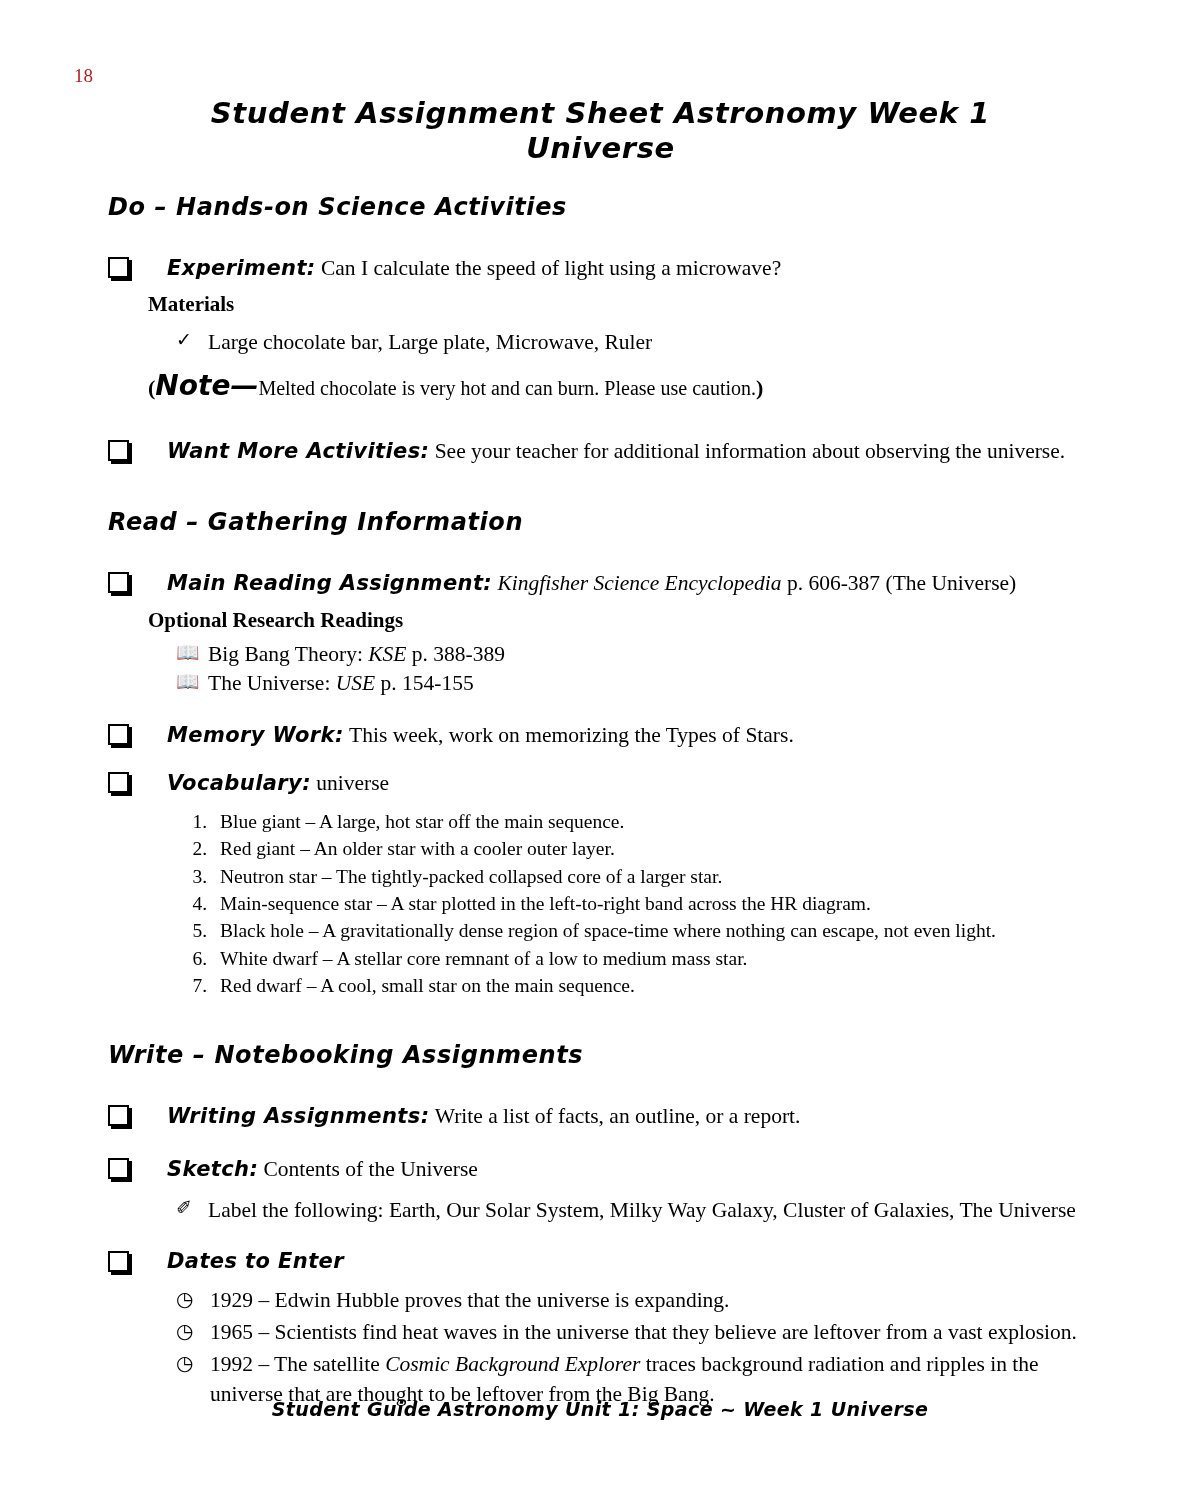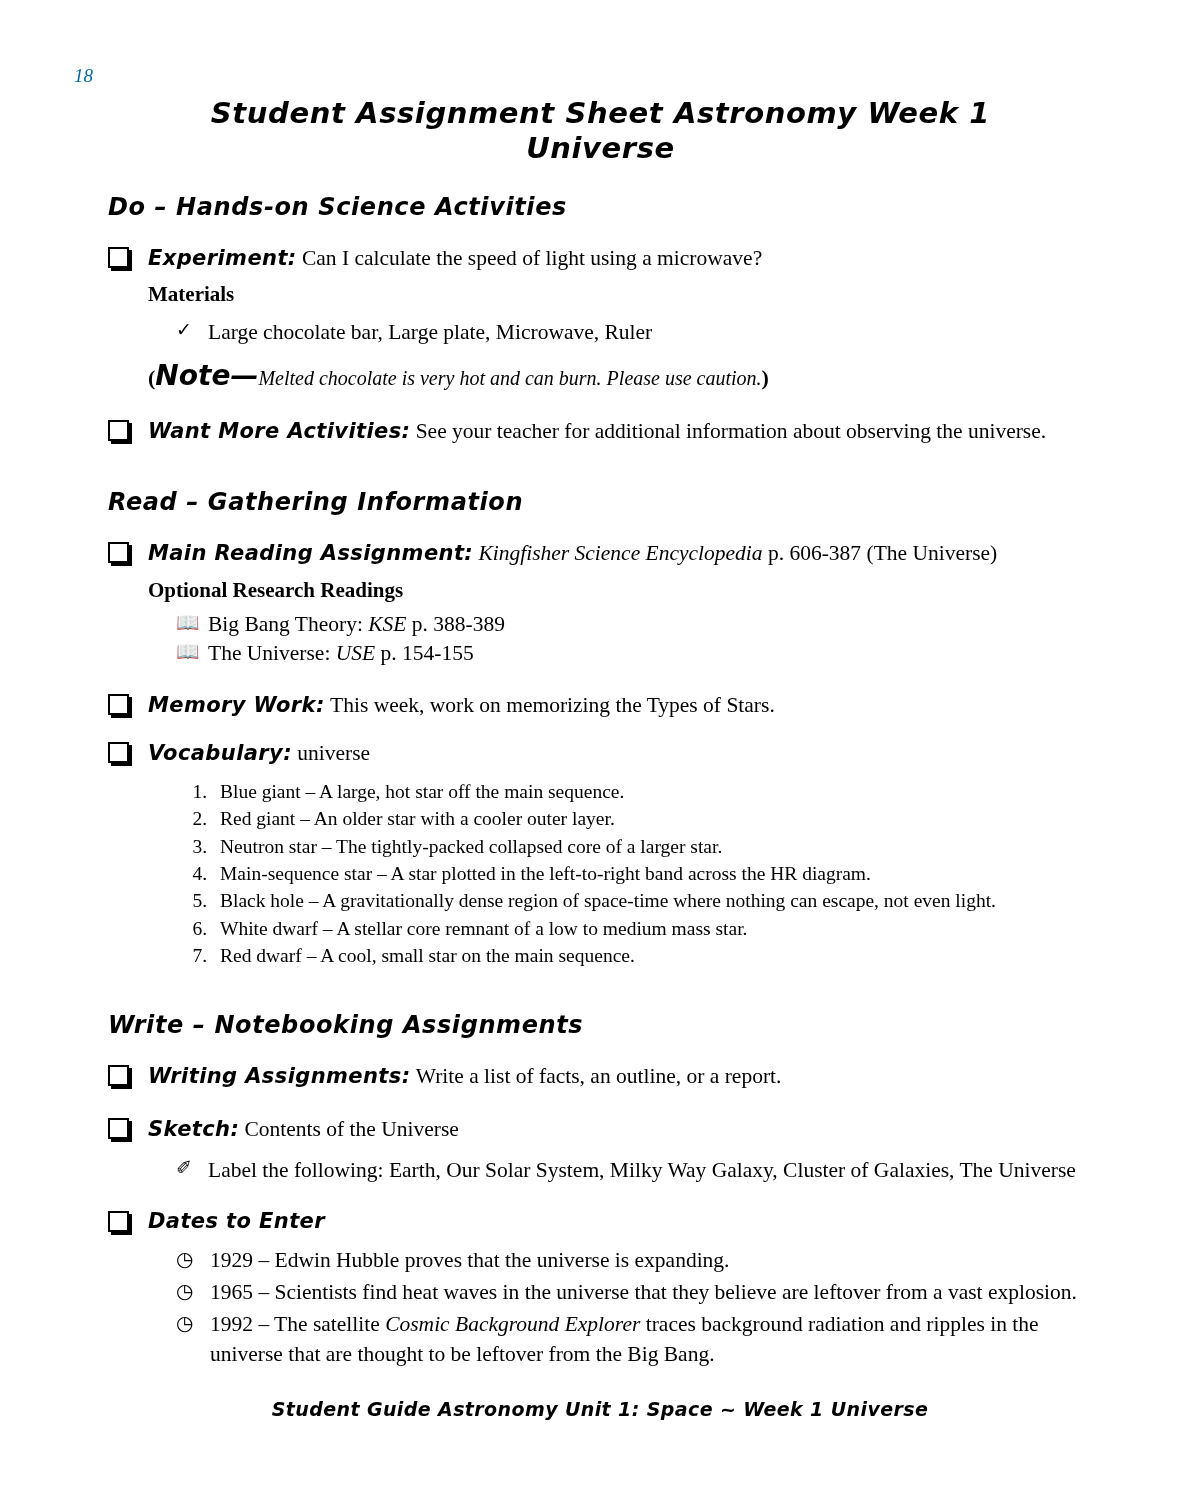--- a/index.html
+++ b/index.html
@@ -23,22 +23,21 @@
   }
 
   
   .page-number {
     position: absolute;
     left: 74px;
     top: 66px;
     font-family: "Liberation Serif", serif;
     font-size: 19px;
     line-height: 1;
-    color: #0369a1;
-    font-style: italic;
+    color: #b91c1c;
   }
 
   
   .content {
     position: absolute;
     left: 108px;
     top: 96px;
     width: 985px;
   }
 
@@ -61,22 +60,22 @@
   .section-heading {
     font-size: 24px;
     line-height: 1.2;
     margin: 26px 0 14px 0;
   }
   .section-heading.tight-top { margin-top: 42px; }
 
   
   .item {
     position: relative;
-    padding-left: 40px;
-    margin: 21px 0 0 0;
+    padding-left: 59px;
+    margin: 31px 0 0 0;
     font-size: 21px;
     line-height: 1.42;
   }
   .item:first-child { margin-top: 0; }
 
   .chk {
     position: absolute;
     left: 0;
     top: 4px;
     width: 17px;
@@ -133,21 +132,20 @@
     line-height: 1.35;
   }
   .note-line .note-kw {
     font-family: "DejaVu Sans", sans-serif;
     font-weight: bold;
     font-style: italic;
     font-size: 28px;
   }
   .note-line .note-body {
     font-family: "Liberation Serif", serif;
-    font-style: italic;
     font-size: 20px;
   }
   .note-line .paren {
     font-family: "Liberation Serif", serif;
     font-weight: bold;
     font-size: 22px;
   }
 
   
   .read-list {

